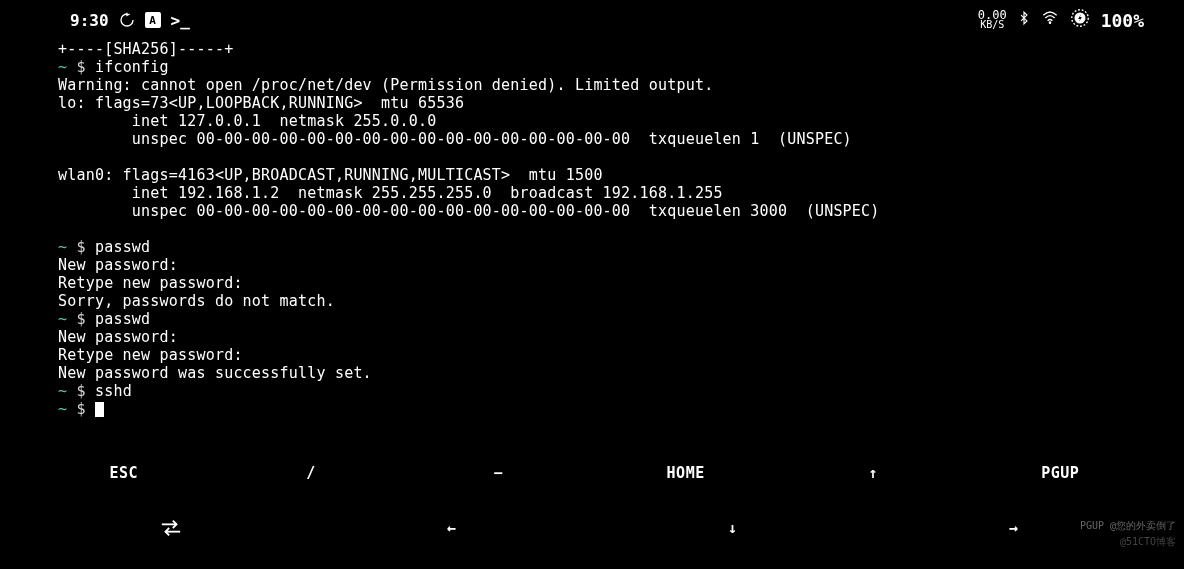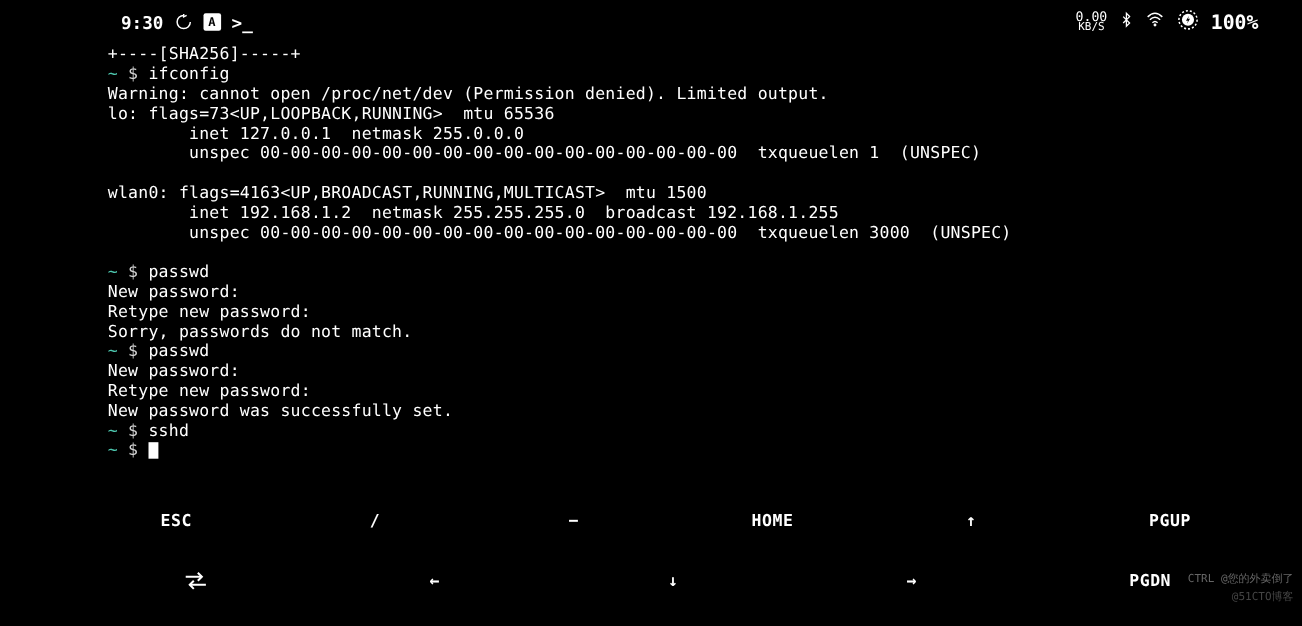--- a/index.html
+++ b/index.html
@@ -1,17 +1,17 @@
 <!DOCTYPE html>
 <html><head>
 <meta charset="utf-8">
 <style>
   * { margin:0; padding:0; box-sizing:border-box; }
   html,body { width:1184px; height:569px; background:#000; color:#fff; font-family:"DejaVu Sans Mono","Consolas",monospace; overflow:hidden; }
-  .screen { width:1184px; height:555px; position:relative; background:#000; display:flex; flex-direction:column;padding-left:40px; }
+  .screen { width:1184px; height:555px; position:relative; background:#000; display:flex; flex-direction:column; }
   
   .statusbar { height:40px; display:flex; align-items:center; justify-content:space-between; padding:0 40px 0 70px; font-size:16px; }
   .sb-left { display:flex; align-items:center; gap:10px; font-weight:600; }
   .sb-left .ic { display:inline-flex; align-items:center; justify-content:center; }
   .sb-right { display:flex; align-items:center; gap:10px; font-weight:600; }
   .kbs { text-align:center; line-height:10px; font-size:10px; font-weight:400; }
   .kbs .n { font-size:12px; }
   
   .term { flex:1; padding:0 0 0 58px; font-size:15px; line-height:18px; white-space:pre; letter-spacing:0.2px; overflow:hidden; }
   .tl { white-space:pre; }
@@ -108,21 +108,18 @@
       </div>
       <div class="key">
           <span>←</span>
         </div>
       <div class="key">
           <span>↓</span>
         </div>
       <div class="key">
           <span>→</span>
         </div>
-      <div class="key">
-          <span>PGDN</span>
-        </div>
     </div>
   </div>
 
-  <div class="watermark1">CTRL @您的外卖倒了</div>
+  <div class="watermark1">PGUP @您的外卖倒了</div>
   <div class="watermark2">@51CTO博客</div>
 </div>
 
 </body></html>

